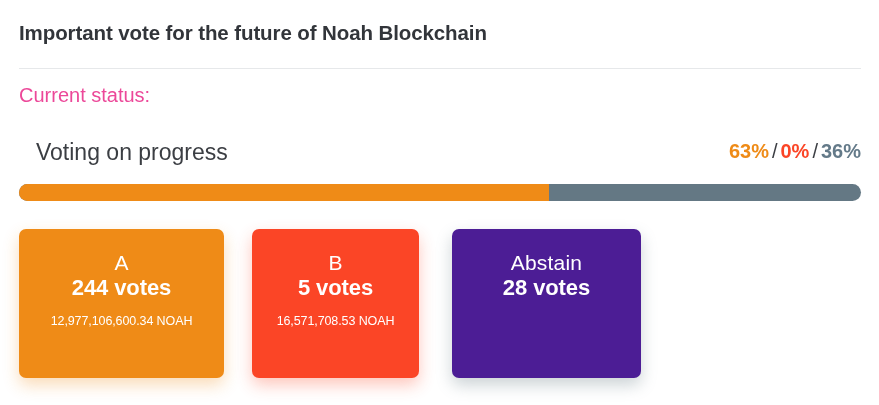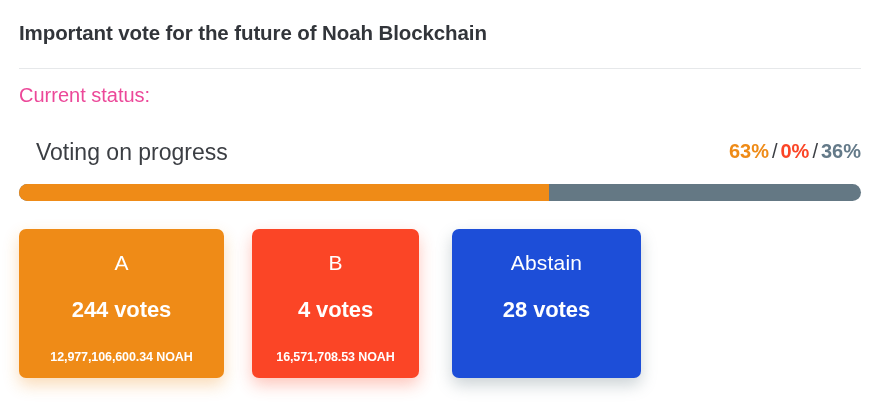--- a/index.html
+++ b/index.html
@@ -147,40 +147,39 @@
   }
   .card-b {
     left: 233px;
     width: 167px;
     background: #fb4526;
     box-shadow: 0 7px 16px rgba(251,69,38,0.30);
   }
   .card-c {
     left: 433px;
     width: 189px;
-    background: #1d4ed8;
+    background: #4c1d95;
     box-shadow: 0 7px 16px rgba(100,120,132,0.33);
   }
   .card-option {
     font-size: 21px;
     font-weight: 400;
     line-height: 24px;
     letter-spacing: 0.2px;
   }
   .card-votes {
-    margin-top: 22px;
     font-size: 22px;
     font-weight: 700;
     line-height: 26px;
     letter-spacing: -0.1px;
   }
   .card-amount {
-    margin-top: 27px;
+    margin-top: 13px;
     font-size: 12.5px;
-    font-weight: 700;
+    font-weight: 400;
     line-height: 15px;
     letter-spacing: -0.1px;
   }
 </style>
 </head>
 <body>
 
 <div class="page">
   <div class="inner">
 
@@ -205,21 +204,21 @@
     <div class="cards">
 
       <div class="card card-a">
         <div class="card-option">A</div>
         <div class="card-votes">244 votes</div>
         <div class="card-amount">12,977,106,600.34 NOAH</div>
       </div>
 
       <div class="card card-b">
         <div class="card-option">B</div>
-        <div class="card-votes">4 votes</div>
+        <div class="card-votes">5 votes</div>
         <div class="card-amount">16,571,708.53 NOAH</div>
       </div>
 
       <div class="card card-c">
         <div class="card-option">Abstain</div>
         <div class="card-votes">28 votes</div>
       </div>
 
     </div>
 

